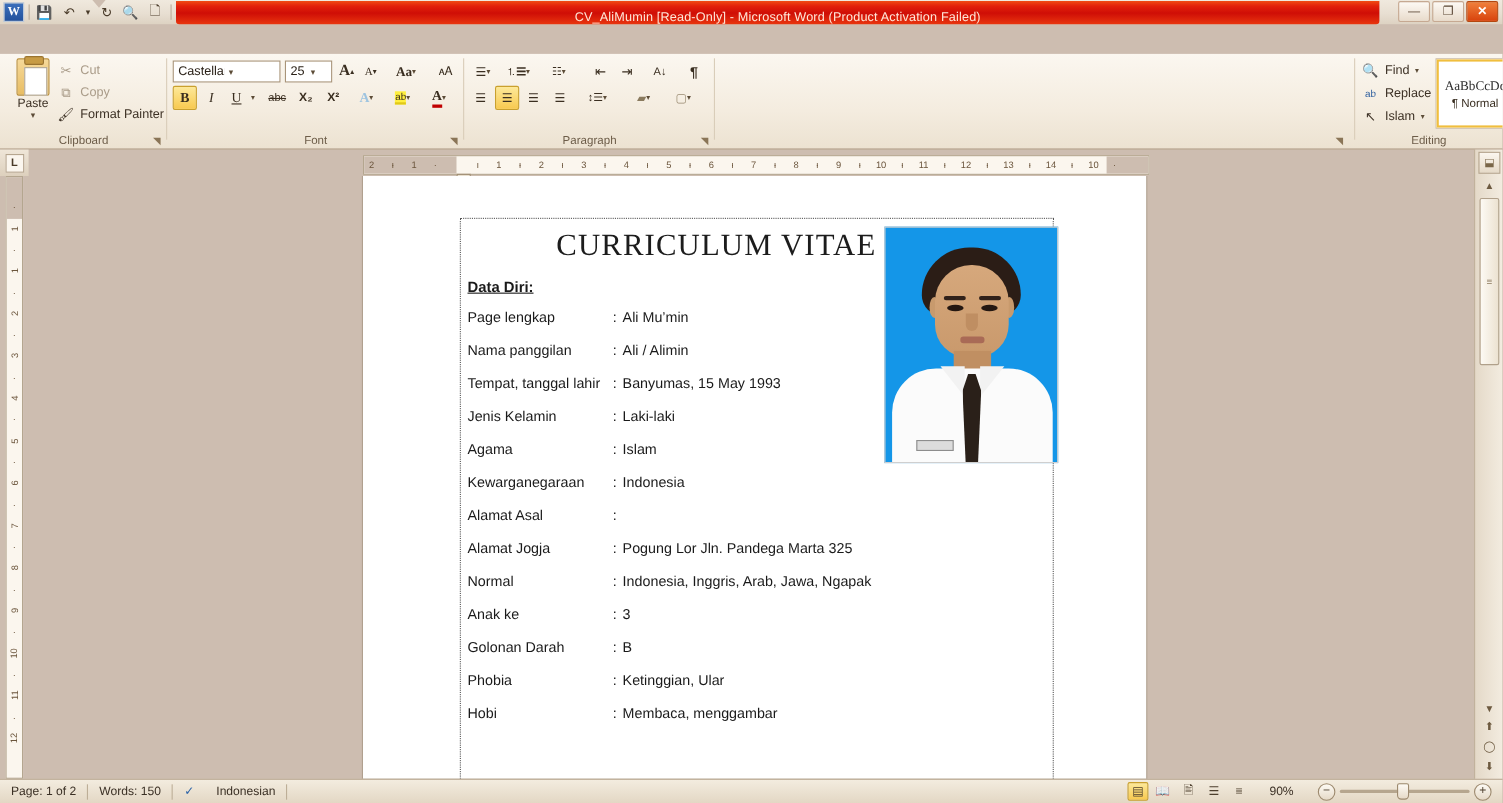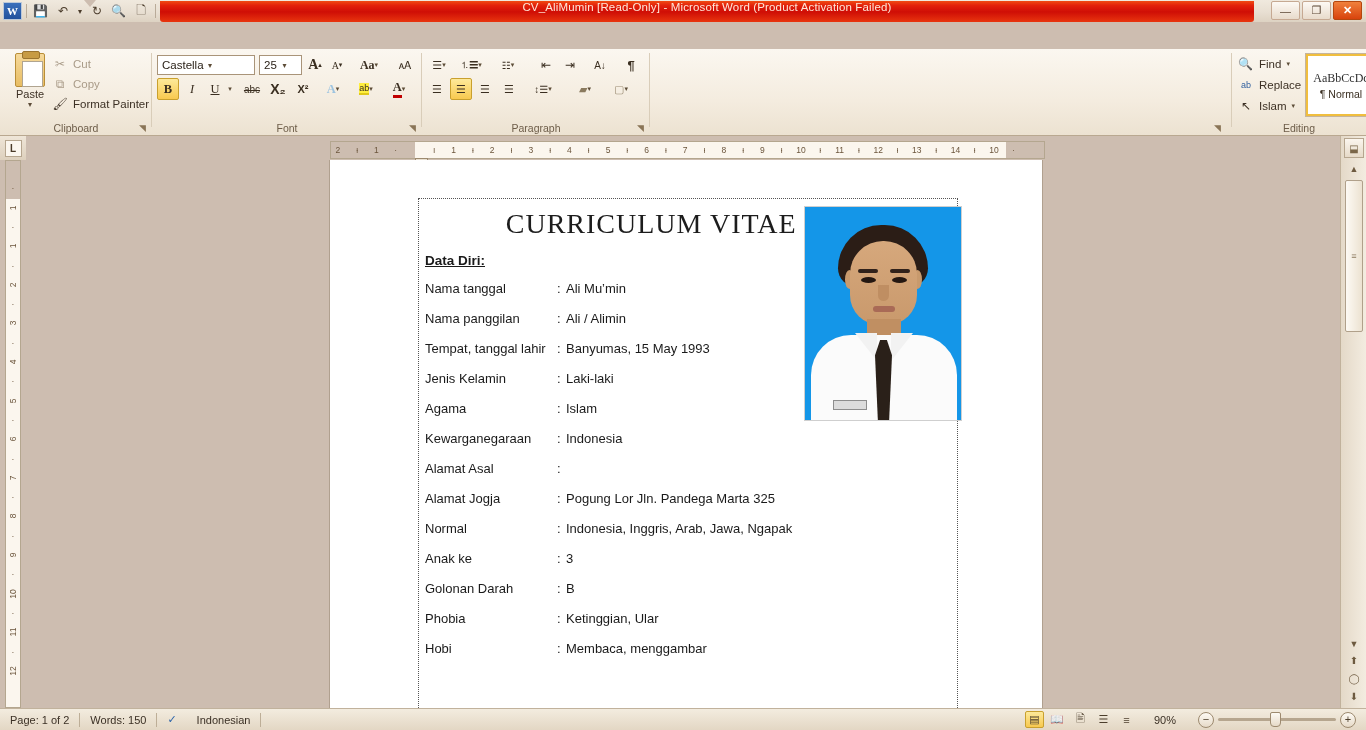--- a/index.html
+++ b/index.html
@@ -26,21 +26,21 @@
     width: 19px; height: 18px; background: linear-gradient(to bottom,#3b6fbb,#23529d);
     color: #fff; font-weight: bold; font-size: 11px; display: flex;
     align-items: center; justify-content: center; border: 1px solid #bcc8d8;
     font-family: "Liberation Serif", serif;
   }
   .sep-v { width: 1px; height: 14px; background: #b9ab99; margin: 0 2px; }
   .title-red {
     position: absolute; left: 160px; top: 1px; right: 112px; height: 21px;
     background: linear-gradient(to bottom,#f04a13 0%, #e2210a 22%, #cf0e06 52%, #e8350e 100%);
     border-radius: 0 0 3px 3px;
-    display: flex; align-items: flex-start; justify-content: center;
+    display: flex; align-items: flex-end; justify-content: center;
   }
   .title-red span { color: #ffe6d8; font-size: 11.5px; letter-spacing: .15px; white-space: nowrap; }
   .wbtns { position: absolute; right: 4px; top: 1px; display: flex; gap: 2px; }
   .wbtn {
     width: 29px; height: 19px; border: 1px solid #c6a992;
     background: linear-gradient(to bottom,#fdf9f4,#e8dbcb);
     display: flex; align-items: center; justify-content: center;
     font-size: 11px; color: #5a4634; border-radius: 2px;
   }
   .wbtn.close { background: linear-gradient(to bottom,#f0803c,#d8430c); color:#fff; border-color:#b4470f; font-weight:bold; }
@@ -392,21 +392,21 @@
       <div class="tbtn" style="left:52px;top:29px">
         <span style="font-family:&quot;Liberation Serif&quot;,serif;text-decoration:underline">U</span>
       </div>
       <div class="tbtn" style="left:72px;top:29px;width:12px">
           <span class="caret">▾</span>
         </div>
       <div class="tbtn w26" style="left:87px;top:29px">
         <span style="font-size:10px;text-decoration:line-through">abc</span>
       </div>
       <div class="tbtn" style="left:115px;top:29px">
-        <span style="font-size:14px;font-weight:bold">X₂</span>
+        <span style="font-size:11px;font-weight:bold">X₂</span>
       </div>
       <div class="tbtn" style="left:140px;top:29px">
         <span style="font-size:11px;font-weight:bold">X²</span>
       </div>
       <div class="tbtn w26" style="left:168px;top:29px">
         <span style="font-family:&quot;Liberation Serif&quot;,serif;color:#9ec4e0;font-weight:bold">A</span>
           <span class="caret">▾</span>
       </div>
       <div class="tbtn w26" style="left:201px;top:29px">
         <span style="font-size:9px;background:#ffef3f;border-bottom:2px solid #e0c81a">ab</span>
@@ -603,21 +603,21 @@
       </div>
   </div>
 
   <div class="docarea">
     <div class="page">
       <div class="textframe">
         <div class="cv-title">CURRICULUM VITAE (CV)</div>
         <div class="section-hd">Data Diri:</div>
         <div id="fieldrows">
             <div class="frow">
-              <div class="fkey">Nama tanggal</div>
+              <div class="fkey">Page lengkap</div>
               <div class="fsep">:</div>
               <div class="fval">Ali Mu’min</div>
             </div>
             <div class="frow">
               <div class="fkey">Nama panggilan</div>
               <div class="fsep">:</div>
               <div class="fval">Ali / Alimin</div>
             </div>
             <div class="frow">
               <div class="fkey">Tempat, tanggal lahir</div>

